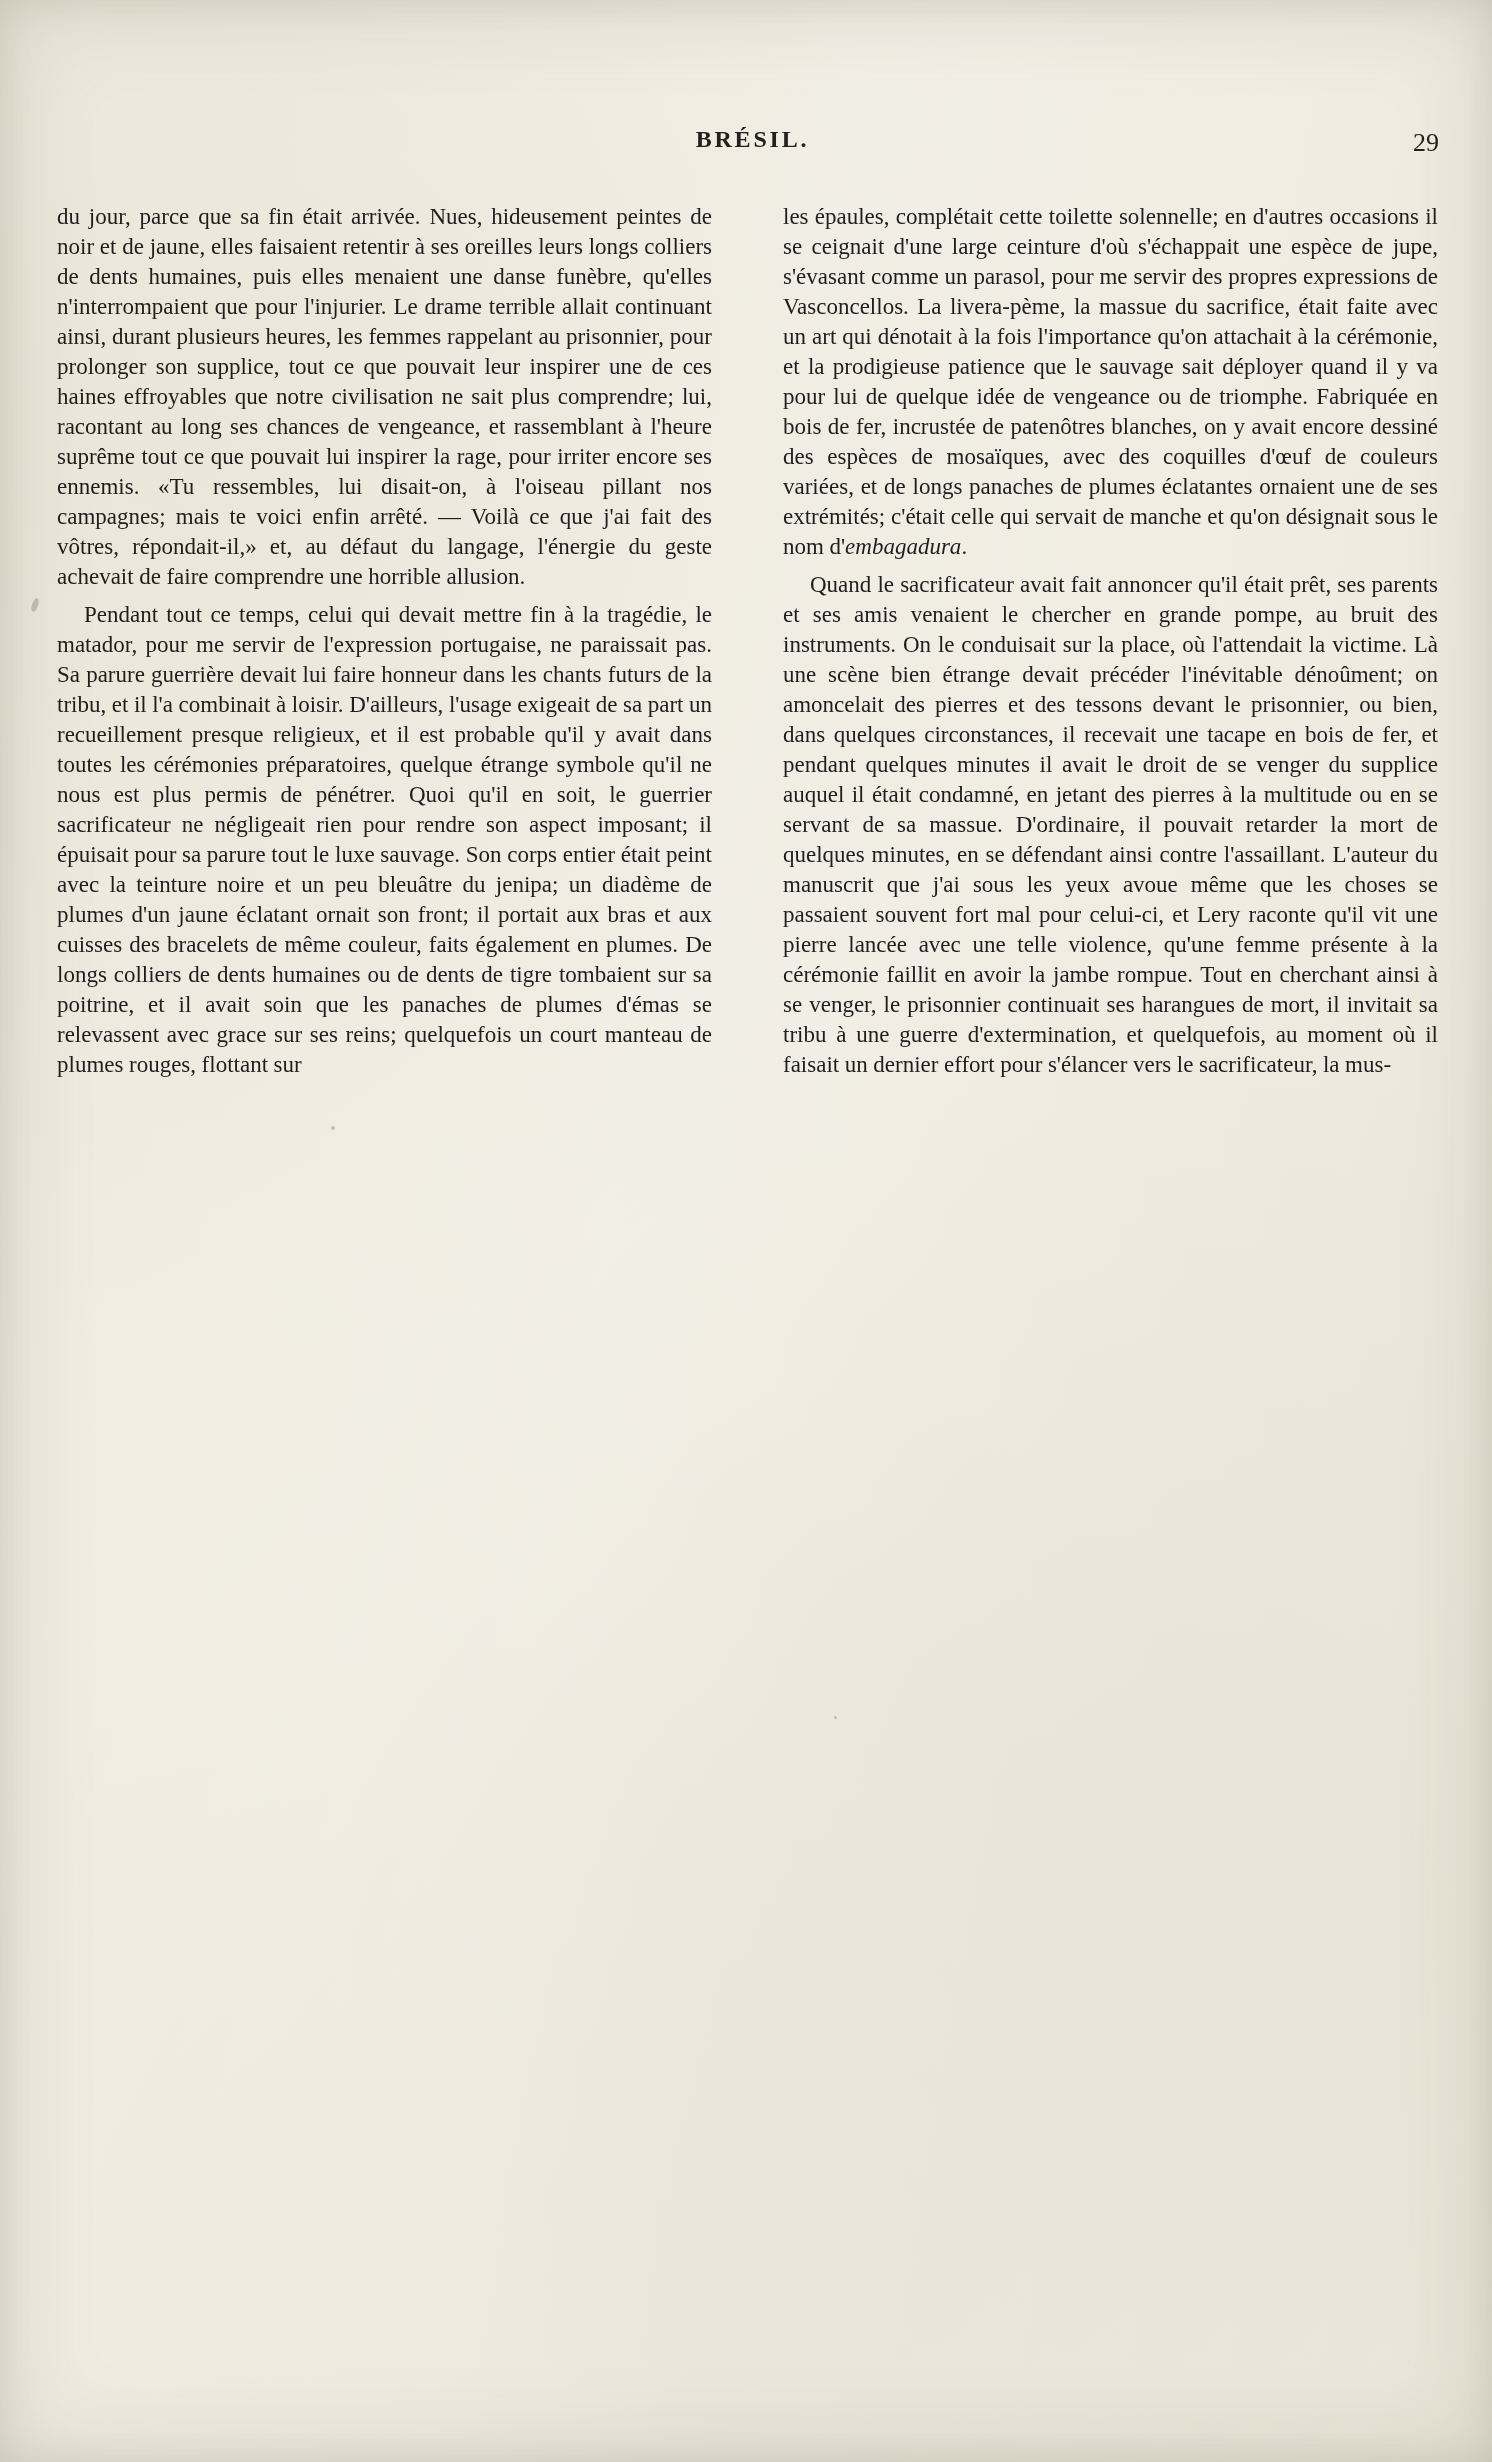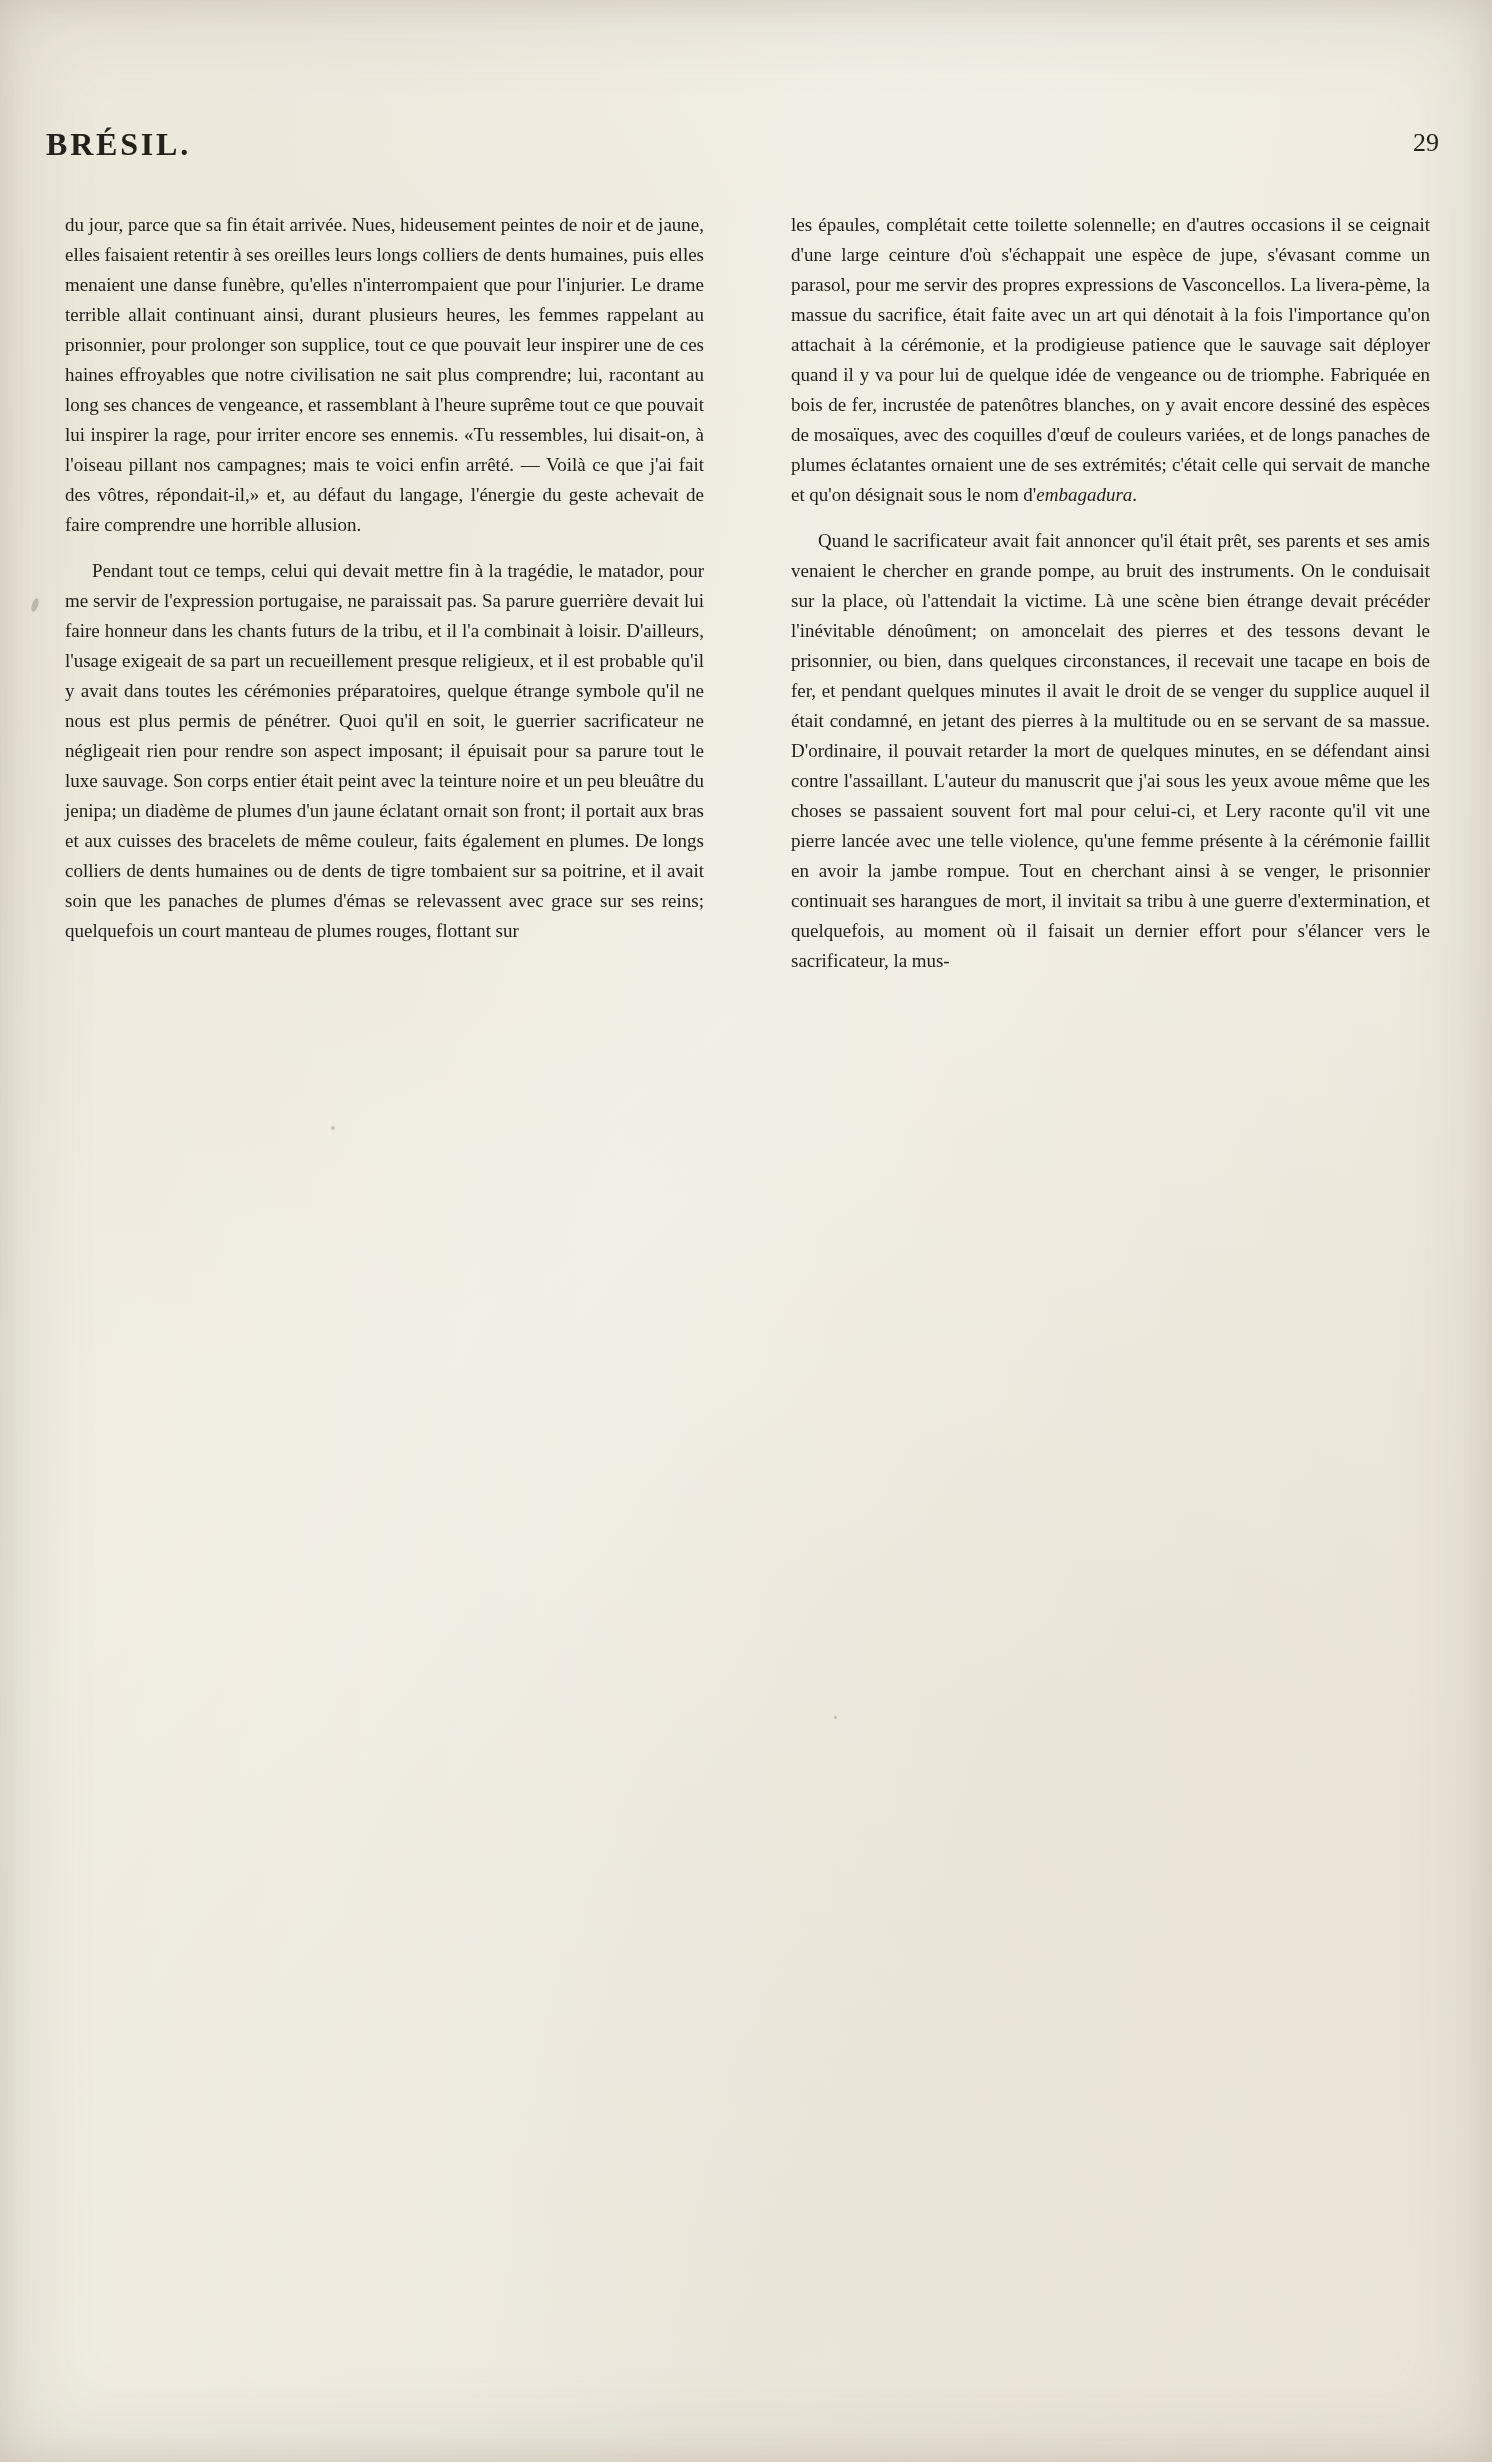--- a/index.html
+++ b/index.html
@@ -38,23 +38,23 @@
   }
   .header {
     position: absolute;
     left: 46px;
     right: 46px;
     top: 126px;
     height: 38px;
   }
   .running-title {
     position: absolute;
-    left: 0; right: 0;
-    text-align: left;
-    font-size: 32px;
+    left: 12px; right: 0;
+    text-align: center;
+    font-size: 24px;
     letter-spacing: 2.8px;
     font-weight: 700;
     color: #24211d;
   }
   .folio {
     position: absolute;
     right: 7.9px;
     top: 1.6px;
     font-size: 26px;
     font-weight: 400;
@@ -65,22 +65,22 @@
     left: 49px;
     top: 194px;
     width: 1398px;
     display: flex;
     gap: 55px;
   }
   .col {
     width: 671px;
   }
   .col p {
-    margin: 16px;
-    font-size: 19px;
+    margin: 8px;
+    font-size: 23px;
     line-height: 30px;
     text-align: justify;
     text-align-last: left;
     color: #201e1b;
     hyphens: manual;
     word-spacing: -0.2px;
   }
   .col p.indent {
     text-indent: 27px;
   }

